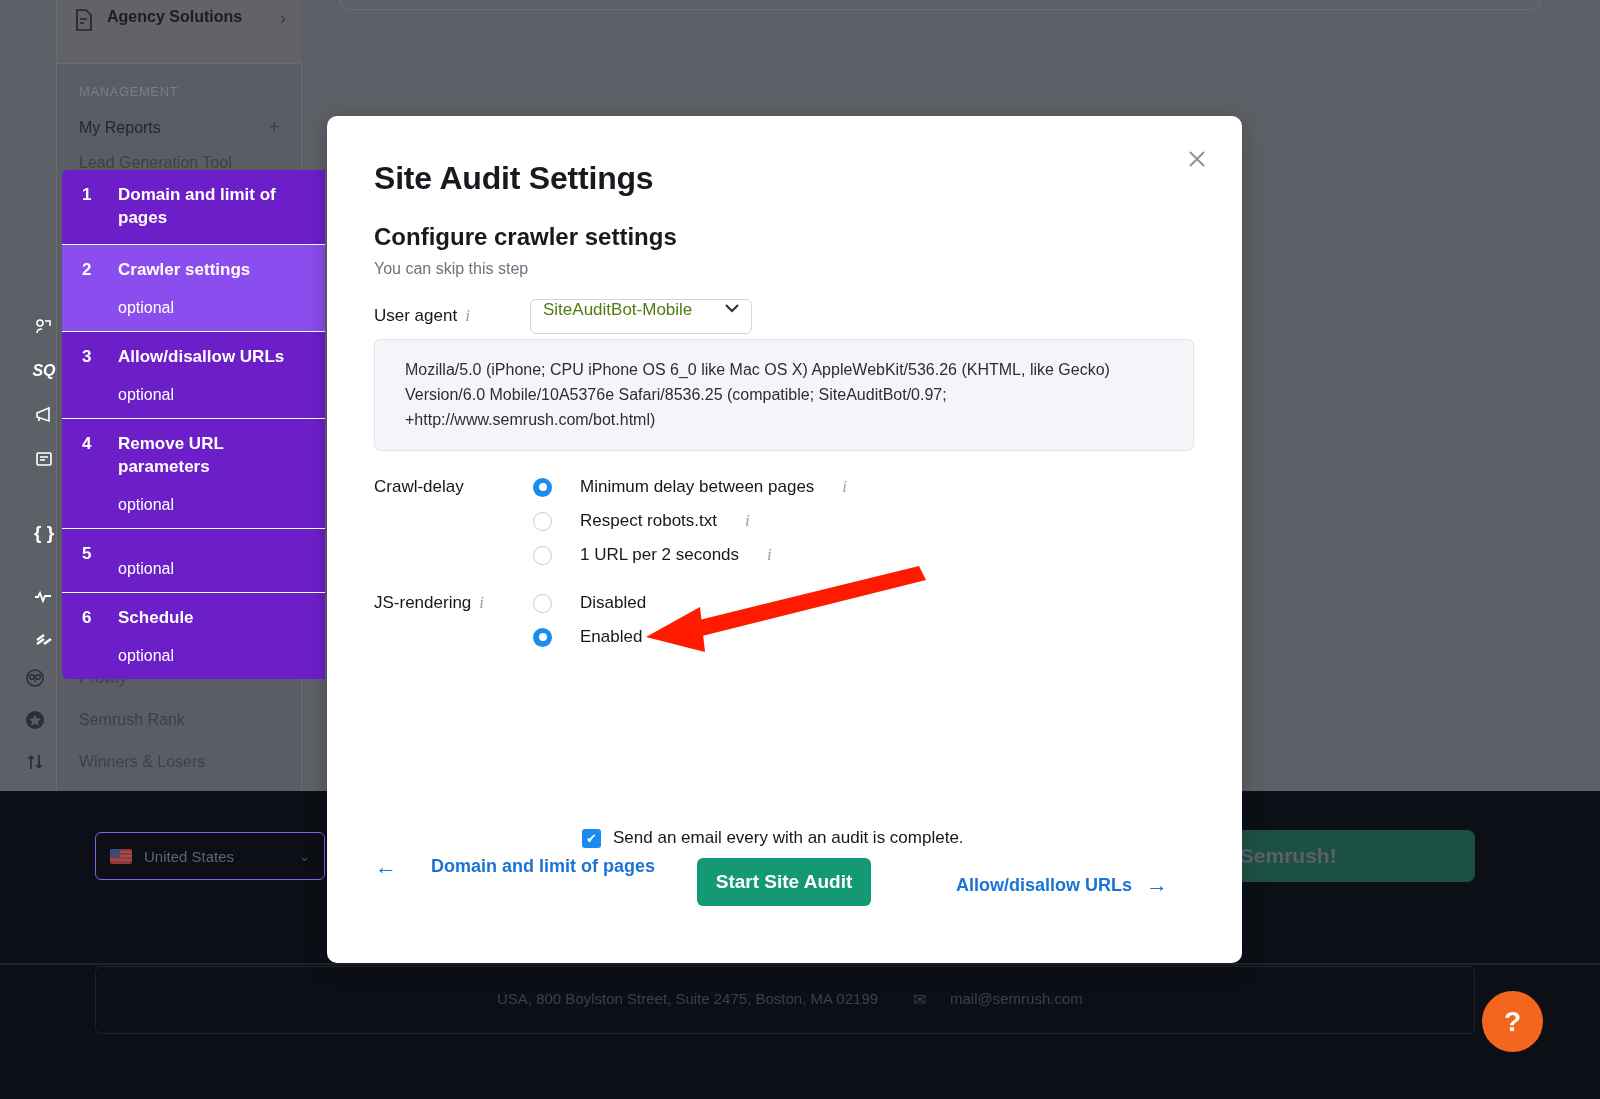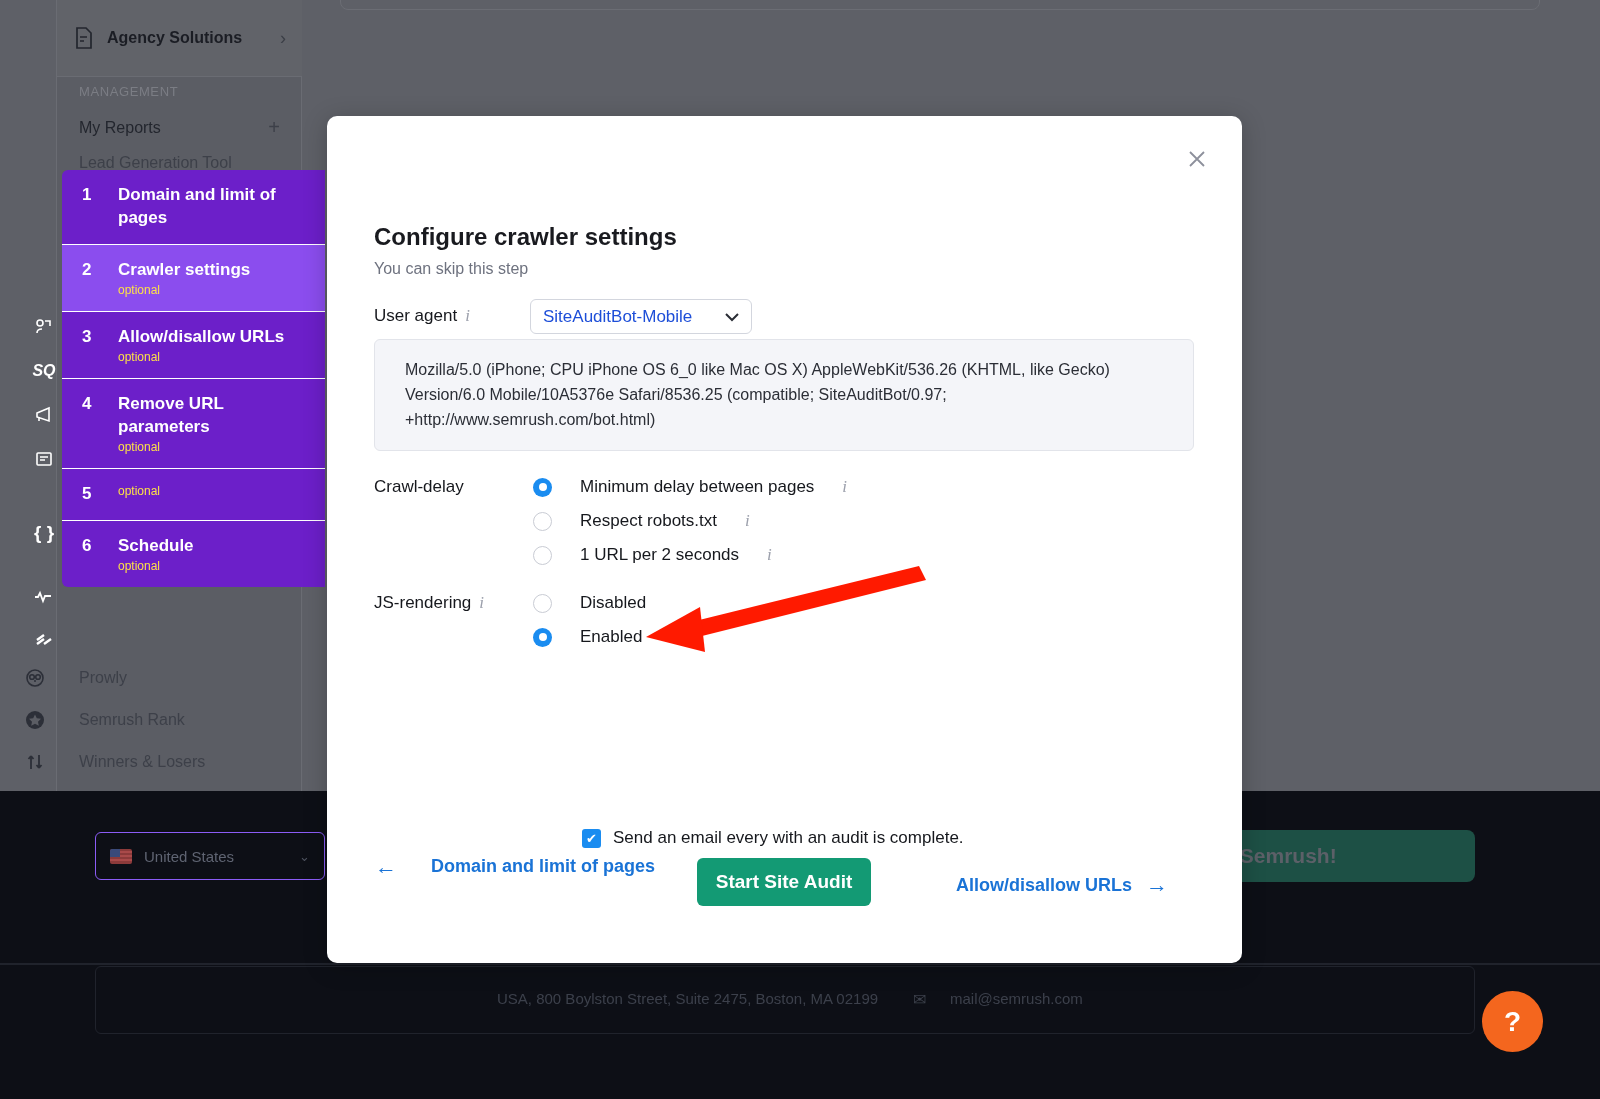--- a/index.html
+++ b/index.html
@@ -43,22 +43,22 @@
     color: #ffffff; font-size: 17px; font-weight: bold; padding-left: 28px;
   }
   .rail-icon svg { display: block; }
 
   
   .sidebar {
     position: absolute; left: 57px; top: 0; width: 245px; height: 791px;
     background: #5b5d64; border-right: 1px solid #6a6c73;
   }
   .sb-header {
-    position: absolute; left: 0; top: 0; width: 245px; height: 77px;
-    display: flex; align-items: center; gap: 12px; padding: 0 16px;
+    position: absolute; left: 0; top: 0; width: 245px; height: 64px;
+    display: flex; gap: 12px; padding: 8px 16px;
     border-bottom: 1px solid #6a6c73; background: #616369;
   }
   .sb-header-title {
     font-size: 16px; font-weight: bold; color: #1b1d24; flex: 1;
   }
   .sb-header-icon { color: #23262e; display: flex; }
   .sb-chevron { color: #3b3e46; font-size: 18px; }
   .sb-section-label {
     position: absolute; left: 22px; top: 84px;
     font-size: 13px; letter-spacing: .6px; color: #7b7d84;
@@ -132,21 +132,21 @@
     background: #6c1fc9; border-bottom: 1px solid #ffffff;
     color: #ffffff;
   }
   .step:last-child { border-bottom: none; }
   .step.active { background: #8b4dee; }
   .step-num {
     width: 36px; font-size: 17px; font-weight: bold; flex: none; line-height: 1.35;
   }
   .step-body { flex: 1; }
   .step-title { font-size: 17px; font-weight: bold; line-height: 1.35; }
-  .step-opt { font-size: 12px; color: #fde047; margin-top: 1px; }
+  .step-opt { font-size: 16px; color: #ffffff; margin-top: 17px; }
 
   
   .modal {
     position: absolute; left: 327px; top: 116px; width: 915px; height: 847px;
     background: #ffffff; border-radius: 10px; z-index: 10;
     box-shadow: 0 4px 24px rgba(0,0,0,.22);
   }
   .modal-close {
     position: absolute; right: 28px; top: 26px; width: 34px; height: 34px;
     display: flex; align-items: center; justify-content: center;
@@ -170,22 +170,22 @@
     display: flex; align-items: flex-start; gap: 8px;
   }
   .info-i {
     font-family: "Liberation Serif", serif; font-style: italic;
     color: #9ca0ac; font-size: 17px;
   }
 
   .ua-select {
     position: absolute; left: 203px; top: 183px; width: 222px; height: 35px;
     border: 1px solid #d3d6de; border-radius: 6px; background: #fff;
-    display: flex; align-items: center; padding: 0 12px;
-    font-size: 17px; color: #1d4ed8;
+    display: flex; padding: 0 12px;
+    font-size: 17px; color: #4d7c0f;
   }
   .ua-caret { margin-left: auto; color: #2a2d35; font-size: 14px; font-weight: bold; }
 
   .ua-text {
     position: absolute; left: 47px; top: 223px; width: 820px; height: 112px;
     background: #f4f5f9; border: 1px solid #e2e4ea; border-radius: 6px;
     padding: 18px 30px; font-size: 16px; line-height: 1.55; color: #2b2e36;
   }
 
   .radio-opt {
@@ -419,20 +419,21 @@
   </div>
 
   <div class="modal">
 
     <div class="modal-close">
       <svg width="24" height="24" viewBox="0 0 24 24" fill="none" stroke="currentColor" stroke-width="1.8">
         <path d="M5 5l14 14M19 5L5 19"></path>
       </svg>
     </div>
 
+    <div class="modal-title">Site Audit Settings</div>
     <div class="modal-subtitle">Configure crawler settings</div>
     <div class="modal-hint">You can skip this step</div>
 
     <div class="row-label" style="left:47px; top:190px;">
       <span>User agent</span>
       <span class="info-i">i</span>
     </div>
     <div class="ua-select">
       <span>SiteAuditBot-Mobile</span>
       <span class="ua-caret">

